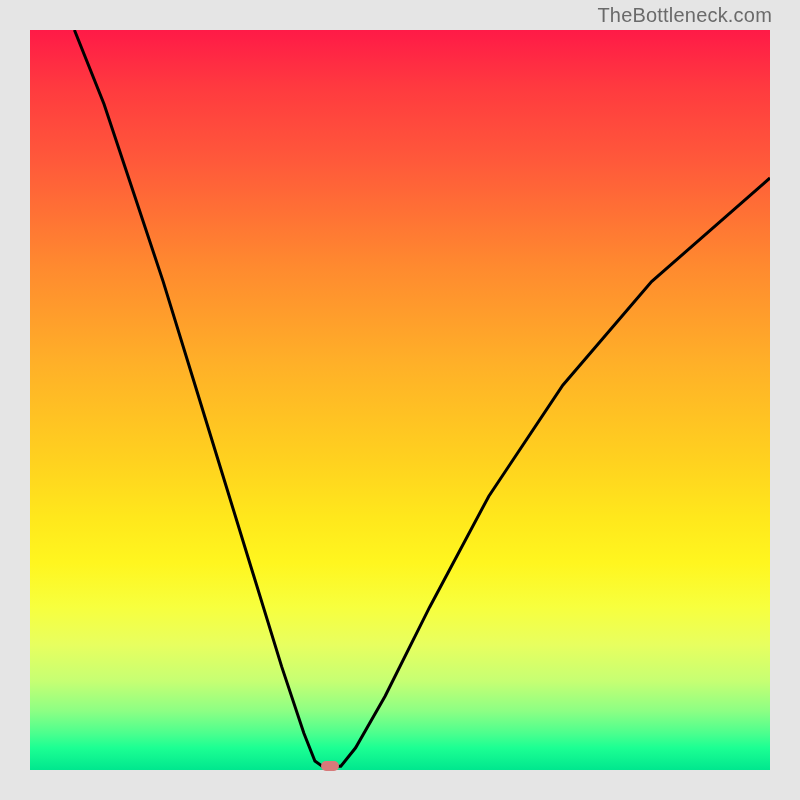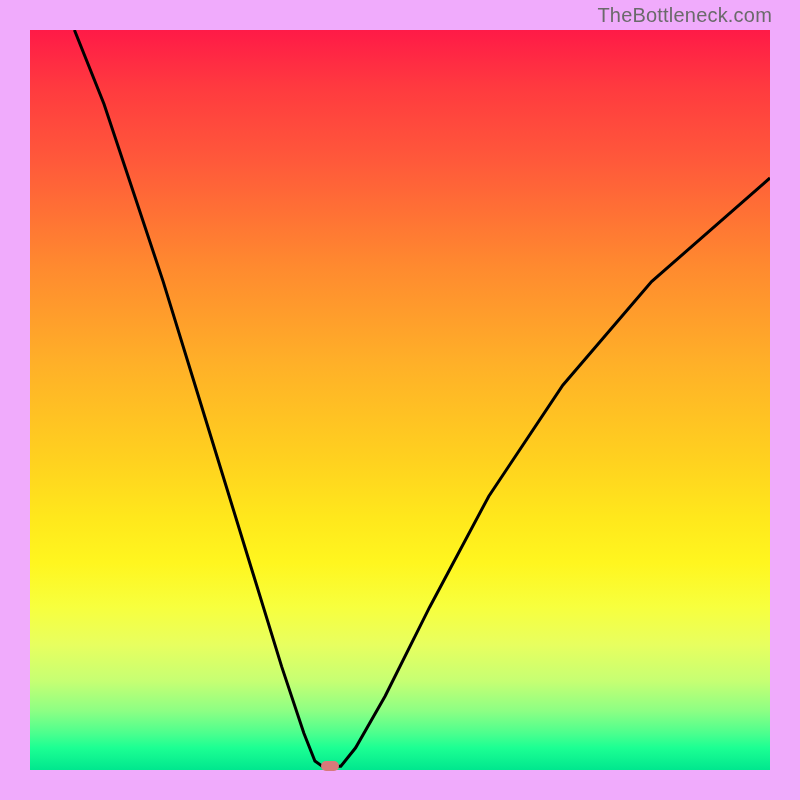--- a/index.html
+++ b/index.html
@@ -7,21 +7,21 @@
     padding: 0;
     width: 800px;
     height: 800px;
     background: #000;
     overflow: hidden;
     font-family: Arial, Helvetica, sans-serif;
   }
   .frame {
     position: absolute;
     inset: 0;
-    background: #f0abfc;
+    background: #e5e5e5;
   }
   .plot {
     position: absolute;
     left: 30px;
     top: 30px;
     width: 740px;
     height: 740px;
     
     background: linear-gradient(to bottom,
       #ff1a47 0%,

